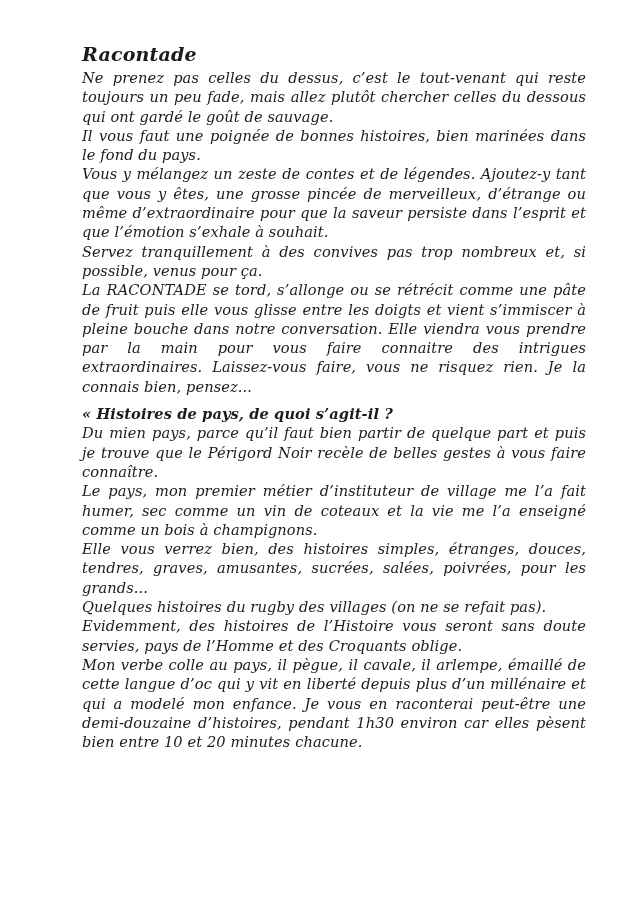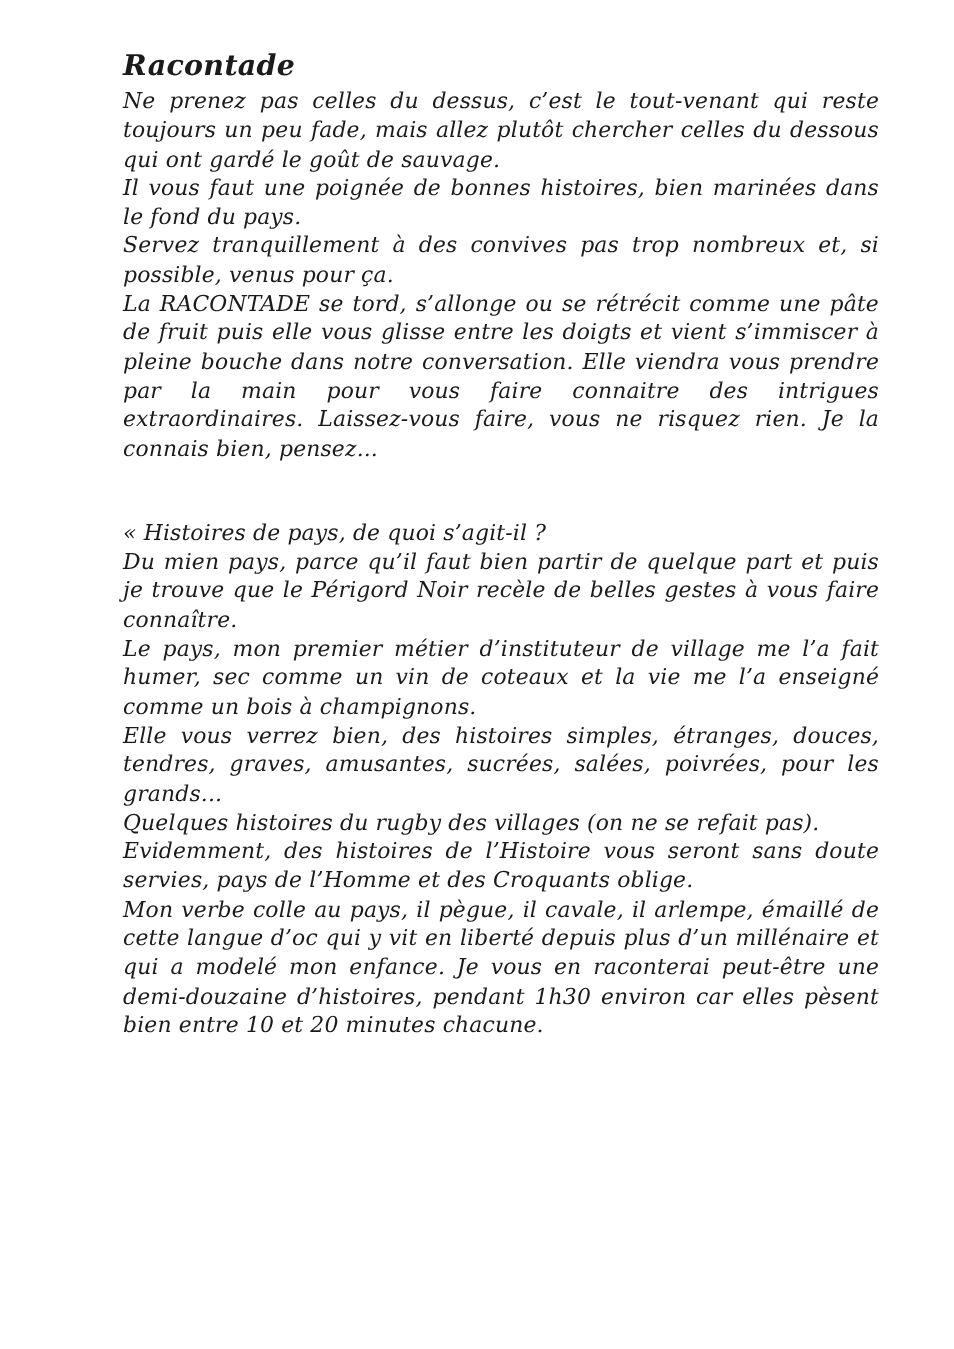--- a/index.html
+++ b/index.html
@@ -6,58 +6,59 @@
     margin: 0;
     padding: 0;
     background: #ffffff;
   }
   .page {
     position: relative;
     width: 636px;
     height: 899px;
     background: #ffffff;
     box-sizing: border-box;
-    padding: 32px 50px 0 82px;
+    padding: 42px 50px 0 82px;
     overflow: hidden;
     font-family: "DejaVu Serif", "Liberation Serif", serif;
     font-style: italic;
     color: #1b1b1b;
   }
   .doc-title {
     font-size: 19px;
     font-weight: bold;
     line-height: 24px;
     margin: 0 0 2px 0;
     letter-spacing: 0.2px;
   }
   .doc-body p {
     margin: 0;
     font-size: 14.6px;
     line-height: 19.3px;
     text-align: justify;
     letter-spacing: 0.1px;
   }
   .doc-body p.section-heading {
-    font-weight: normal;
-    margin-top: 37px;
+    font-weight: bold;
+    margin-top: 8px;
     text-align: left;
   }
   .bold-lead {
     font-weight: normal;
   }
 </style>
 </head>
 <body>
 
 <div class="page">
   <h1 class="doc-title">Racontade</h1>
 
   <div class="doc-body">
     <p>Ne prenez pas celles du dessus, c’est le tout-venant qui reste toujours un peu fade, mais allez plutôt chercher celles du dessous qui ont gardé le goût de sauvage.</p>
     <p>Il vous faut une poignée de bonnes histoires, bien marinées dans le fond du pays.</p>
+    <p>Vous y mélangez un zeste de contes et de légendes. Ajoutez-y tant que vous y êtes, une grosse pincée de merveilleux, d’étrange ou même d’extraordinaire pour que la saveur persiste dans l’esprit et que l’émotion s’exhale à souhait.</p>
     <p>Servez tranquillement à des convives pas trop nombreux et, si possible, venus pour ça.</p>
     <p><span class="bold-lead">La RACONTADE se tord,</span><span> s’allonge ou se rétrécit comme une pâte de fruit puis elle vous glisse entre les doigts et vient s’immiscer à pleine bouche dans notre conversation. Elle viendra vous prendre par la main pour vous faire connaitre des intrigues extraordinaires. Laissez-vous faire, vous ne risquez rien. Je la connais bien, pensez...</span></p>
 
     <p class="section-heading">« Histoires de pays, de quoi s’agit-il ?</p>
 
     <p>Du mien pays, parce qu’il faut bien partir de quelque part et puis je trouve que le Périgord Noir recèle de belles gestes à vous faire connaître.</p>
     <p>Le pays, mon premier métier d’instituteur de village me l’a fait humer, sec comme un vin de coteaux et la vie me l’a enseigné comme un bois à champignons.</p>
     <p>Elle vous verrez bien, des histoires simples, étranges, douces, tendres, graves, amusantes, sucrées, salées, poivrées, pour les grands...</p>
     <p>Quelques histoires du rugby des villages (on ne se refait pas).</p>
     <p>Evidemment, des histoires de l’Histoire vous seront sans doute servies, pays de l’Homme et des Croquants oblige.</p>

